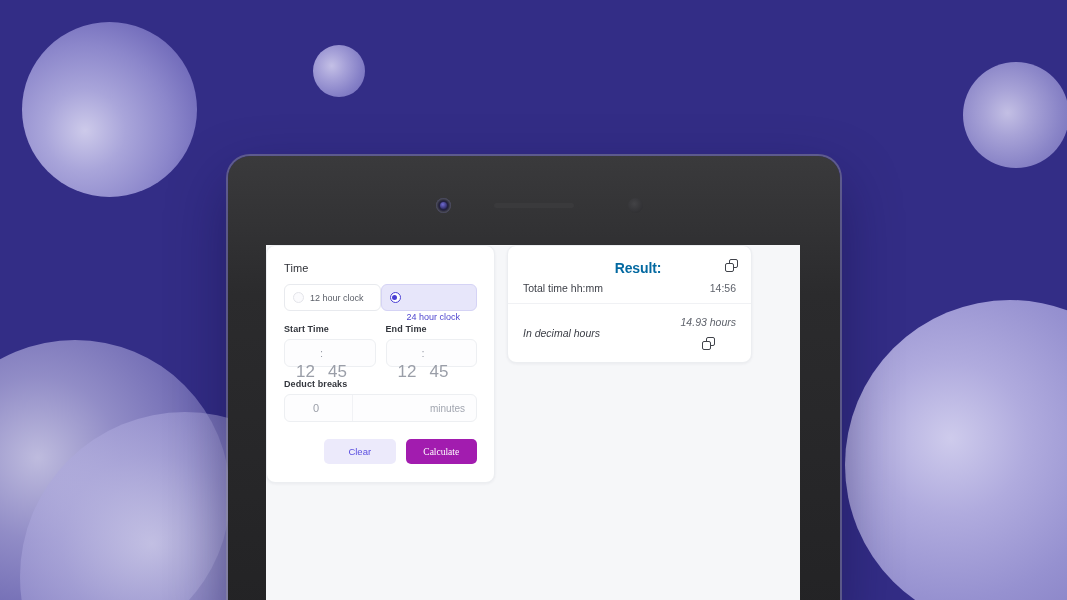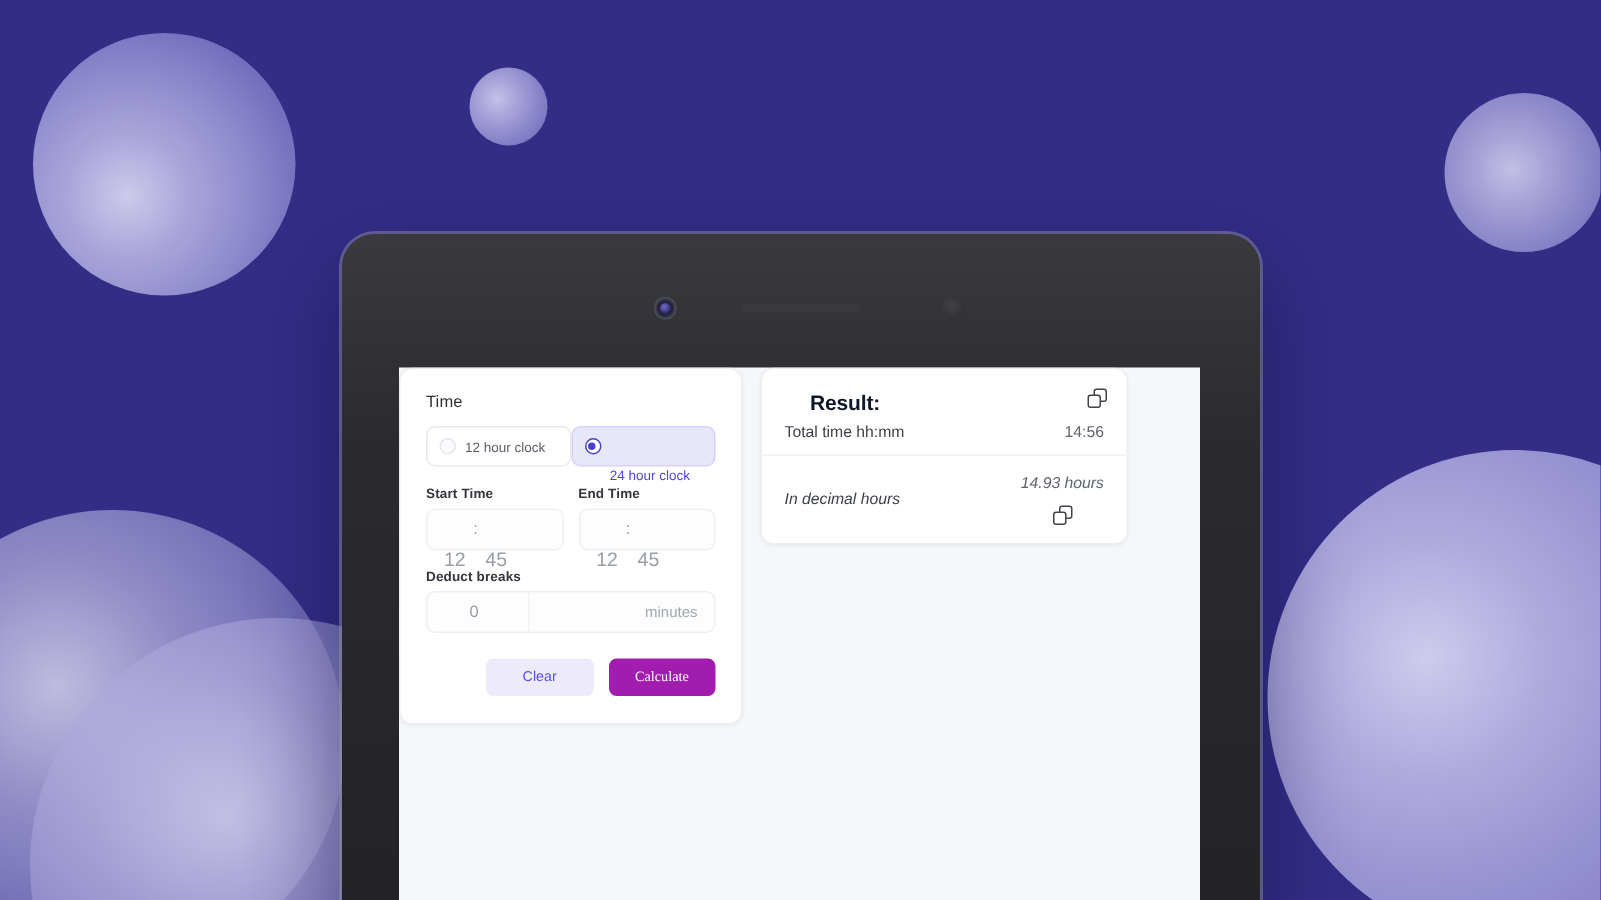--- a/index.html
+++ b/index.html
@@ -232,21 +232,21 @@
     border: 1px solid #edeff2;
     border-radius: 6px;
     background: #fdfdfe;
     display: flex;
     align-items: center;
     padding-left: 11px;
     box-sizing: border-box;
     gap: 5px;
   }
   .time-seg {
-    font-size: 13px;
+    font-size: 17px;
     color: #9a9ea8;
     margin-top: 38px;
   }
   .time-colon {
     font-size: 11px;
     color: #9a9ea8;
   }
 
   
   .break-box {
@@ -308,23 +308,24 @@
   }
 
   
   .result-head {
     padding: 14px 15px 9px 15px;
     position: relative;
   }
   .result-title {
     font-size: 14px;
     font-weight: 700;
-    color: #0f172a;
+    color: #0369a1;
     margin: 0 0 6px 17px;
     letter-spacing: -0.1px;
+    text-align: center;
   }
   .result-line {
     display: flex;
     align-items: baseline;
     justify-content: space-between;
     padding-right: 0px;
   }
   .res-label {
     font-size: 10.5px;
     color: #3c3f47;

